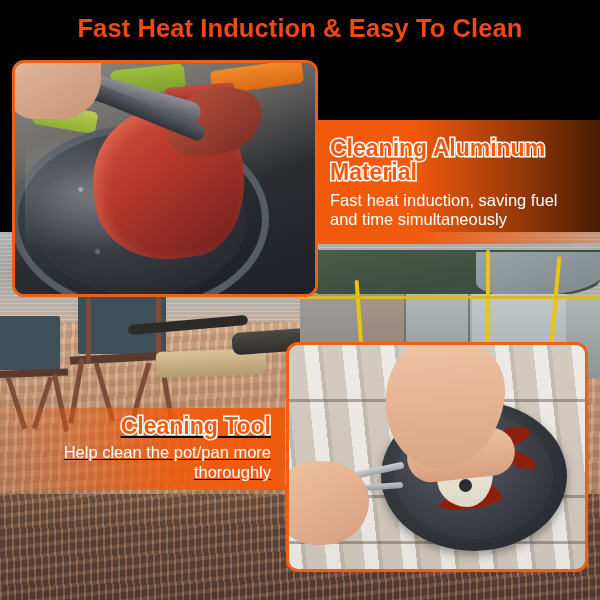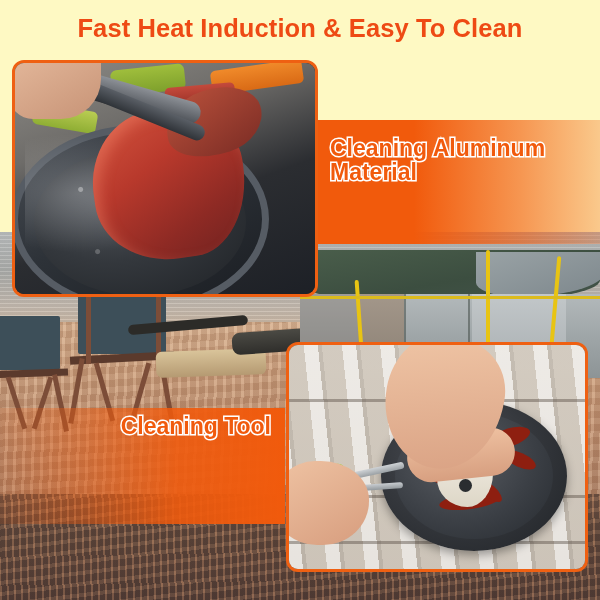--- a/index.html
+++ b/index.html
@@ -1,21 +1,21 @@
 <!DOCTYPE html>
 <html><head>
 <meta charset="utf-8">
 <style>
   html,body{margin:0;padding:0;}
   body{
     width:600px;height:600px;overflow:hidden;
     font-family:"Liberation Sans", sans-serif;
     background:#fadcb2;
   }
-  #stage{position:relative;width:600px;height:600px;overflow:hidden;background:#fef9c3;}
+  #stage{position:relative;width:600px;height:600px;overflow:hidden;background:#000000;}
 
   
   .header{
     position:absolute;left:0;top:0;width:600px;height:56px;
     display:flex;align-items:center;justify-content:center;
     z-index:40;
   }
   .header h1{
     margin:0;
     font-size:25.5px;font-weight:bold;letter-spacing:.1px;
@@ -134,23 +134,24 @@
     background:linear-gradient(#9fd92e,#6fae14);border-radius:8px;transform:rotate(-14deg);}
 
   
   .banner{position:absolute;z-index:30;}
   #banner-top{
     left:318px;top:120px;width:282px;height:124px;
     background:linear-gradient(90deg,#f15a0c 0%,#f15a0c 34%,rgba(241,90,12,.62) 72%,rgba(241,90,12,.30) 100%);
     padding:10px 0 0 0;box-sizing:border-box;
   }
   #banner-bottom{
-    left:0px;top:408px;width:285px;height:116px;
+    left:0px;top:408px;width:285px;height:82px;
     background:linear-gradient(90deg,rgba(241,90,12,.10) 0%,rgba(241,90,12,.45) 30%,rgba(241,90,12,.88) 62%,#f15a0c 100%);
     box-sizing:border-box;
+    text-decoration:underline;
   }
 
   .b-title{
     margin:0;font-weight:bold;line-height:1.06;
     color:#f15a0c;
     -webkit-text-stroke:3px #ffffff;
     paint-order:stroke fill;
     font-family:"Liberation Sans", sans-serif;
   }
   #banner-top .b-title{font-size:23px;padding:6px 10px 0 12px;}
@@ -255,19 +256,21 @@
     <div class="p2-fingers"></div>
     <div class="p2-arm"></div>
     <div class="p2-tool"></div>
     <div class="p2-tool2"></div>
     <div class="p2-grip"></div>
     <div class="p2-hand2"></div>
   </div>
 
   <div class="banner" id="banner-top">
     <p class="b-title">Cleaning Aluminum Material</p>
+    <p class="b-body">Fast heat induction, saving fuel and time simultaneously</p>
   </div>
 
   <div class="banner" id="banner-bottom">
     <p class="b-title">Cleaning Tool</p>
+    <p class="b-body">Help clean the pot/pan more thoroughly</p>
   </div>
 
 </div>
 
 </body></html>

